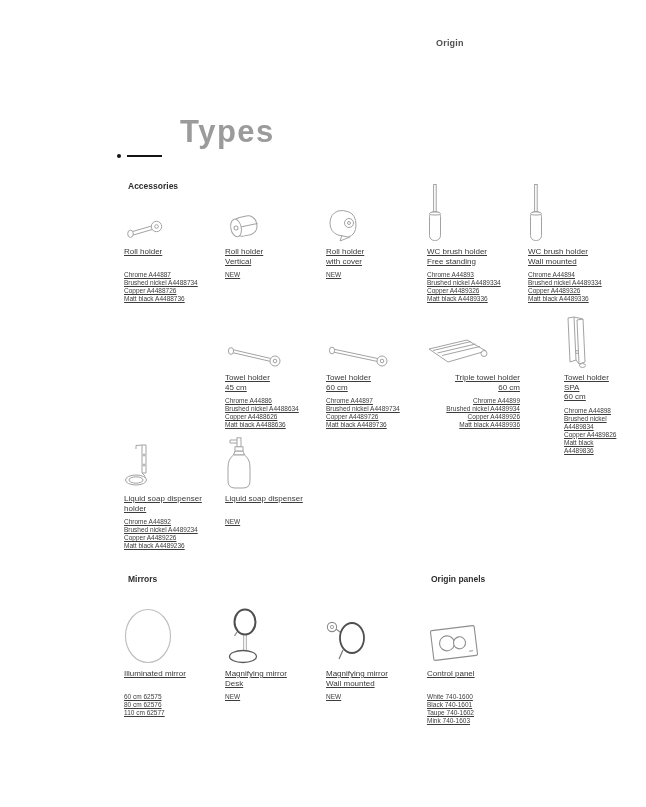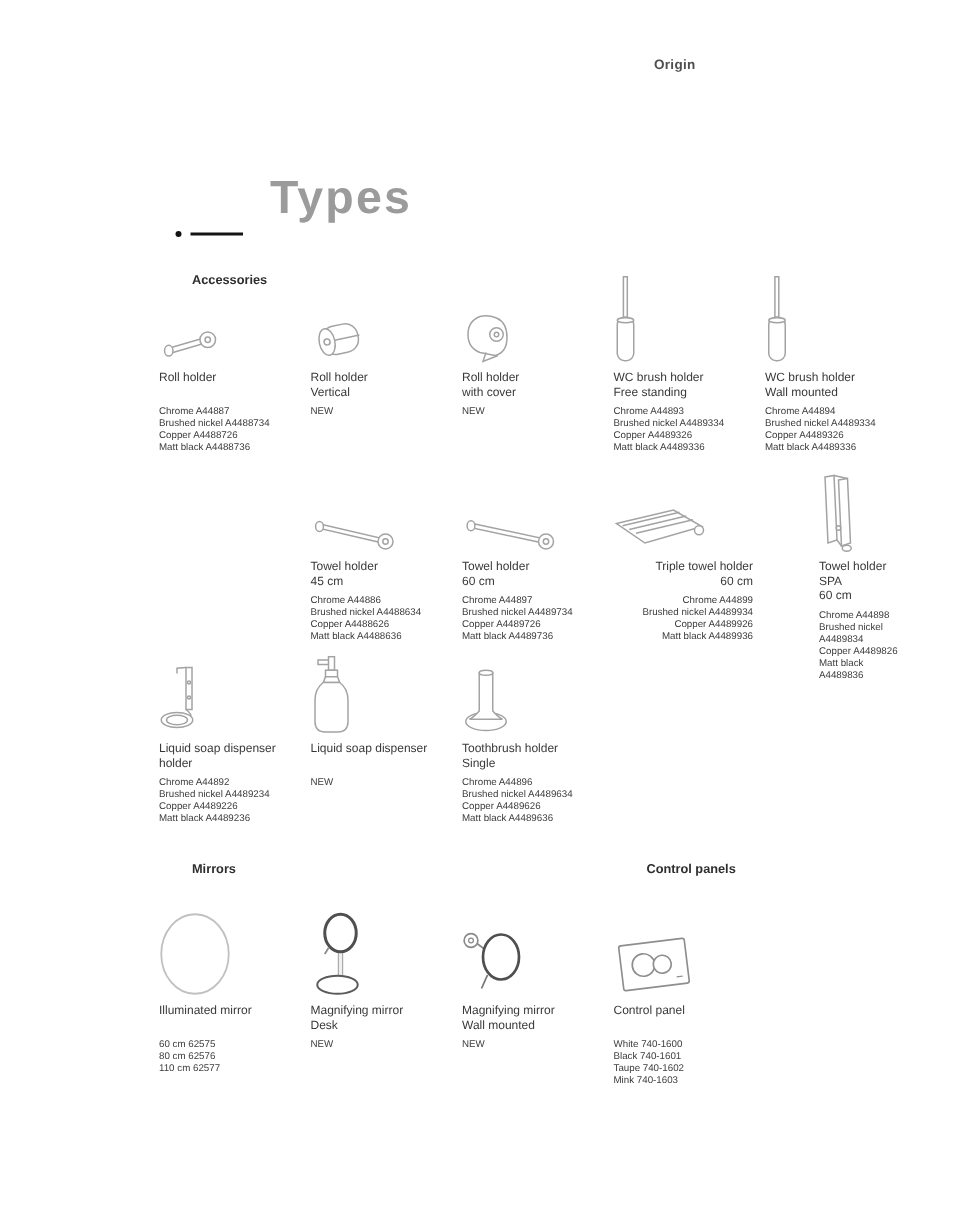--- a/index.html
+++ b/index.html
@@ -14,22 +14,22 @@
   }
   .title {
     position:absolute; left:180px; top:114px;
     font-size:31px; font-weight:bold; letter-spacing:1.5px; color:#9b9b9b;text-align:center;
   }
   .title-mark { position:absolute; left:117px; top:153px; width:50px; height:6px; }
   .title-mark .dot { position:absolute; left:0; top:1px; width:4px; height:4px; border-radius:50%; background:#141414; }
   .title-mark .line { position:absolute; left:10px; top:2px; width:35px; height:2px; background:#141414; }
   .section-label { position:absolute; font-size:8.5px; font-weight:bold; color:#2e2e2e;margin-left:10px; }
   .row {
-    position:absolute; left:106px; width:515px;
-    display:grid; grid-template-columns:repeat(5,101px);
+    position:absolute; left:124px; width:515px;
+    display:grid; grid-template-columns:repeat(5,101px);text-decoration:underline;
   }
   .cell { padding-right:8px; }
   .icon-box { display:flex; align-items:flex-end; }
   .row1 .icon-box { height:56px; }
   .row2 .icon-box { height:48px; }
   .row3 .icon-box { height:48px; }
   .rowm .icon-box { height:70px; }
   .pname {
     margin:5px 0 5px; min-height:19px;
     font-size:8px; line-height:9.5px; white-space:pre-line; color:#393939;
@@ -238,41 +238,24 @@
               <rect x="12" y="0.8" width="4" height="9"></rect>
               <rect x="10" y="9.8" width="8" height="4.4"></rect>
               <path d="M10 14.2 L18 14.2 L19.5 18 L8.5 18 Z"></path>
               <path d="M8.5 18 Q3 22 3 30 L3 44 Q3 51 10 51 L18 51 Q25 51 25 44 L25 30 Q25 22 19.5 18 Z"></path>
             </g>
           </svg>
         </div>
         <div class="pname">Liquid soap dispenser</div>
         <div class="pcodes">NEW</div>
       </div>
-      <div class="cell" style="grid-column-start: 3;">
-        <div class="icon-box">
-          <svg width="32" height="44" viewBox="0 0 32 44">
-            <g fill="#fff" stroke="#a3a3a3" stroke-width="1">
-              <ellipse cx="16" cy="36" rx="13.5" ry="6"></ellipse>
-              <path d="M11.5 3.5 L11.5 29 Q8 33 5 34.5 L27 34.5 Q24 33 20.5 29 L20.5 3.5 Z"></path>
-              <ellipse cx="16" cy="3.5" rx="4.5" ry="1.7"></ellipse>
-            </g>
-          </svg>
-        </div>
-        <div class="pname">Toothbrush holder
-Single</div>
-        <div class="pcodes">Chrome A44896
-Brushed nickel A4489634
-Copper A4489626
-Matt black A4489636</div>
-      </div>
     </div>
 
   <div class="section-label" style="left:118px; top:574px;">Mirrors</div>
-  <div class="section-label" style="left:421px; top:574px;">Control panels</div>
+  <div class="section-label" style="left:421px; top:574px;">Origin panels</div>
 
   <div class="row rowm" style="top:594px;">
       <div class="cell" style="grid-column-start: 1;">
         <div class="icon-box">
           <svg width="48" height="56" viewBox="0 0 48 56">
             <ellipse cx="24" cy="28" rx="22.5" ry="26.5" fill="#fff" stroke="#c0c0c0" stroke-width="1.2"></ellipse>
           </svg>
         </div>
         <div class="pname">Illuminated mirror</div>
         <div class="pcodes">60 cm 62575

